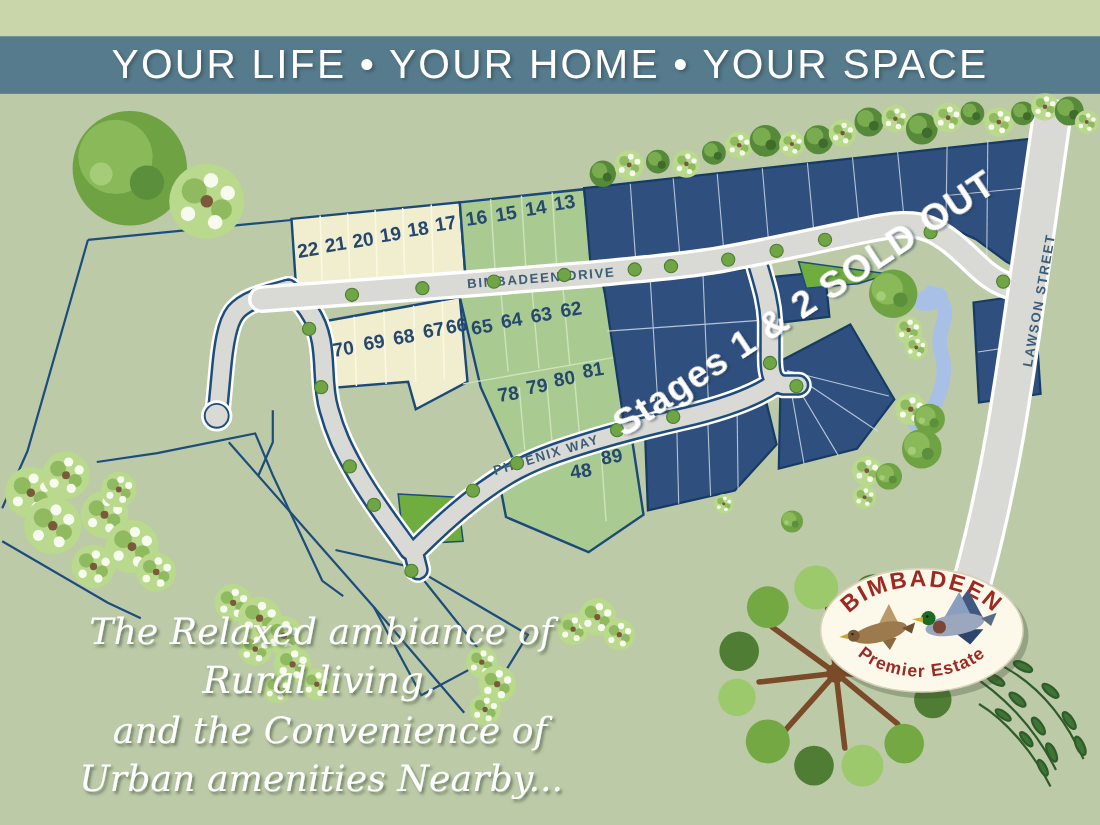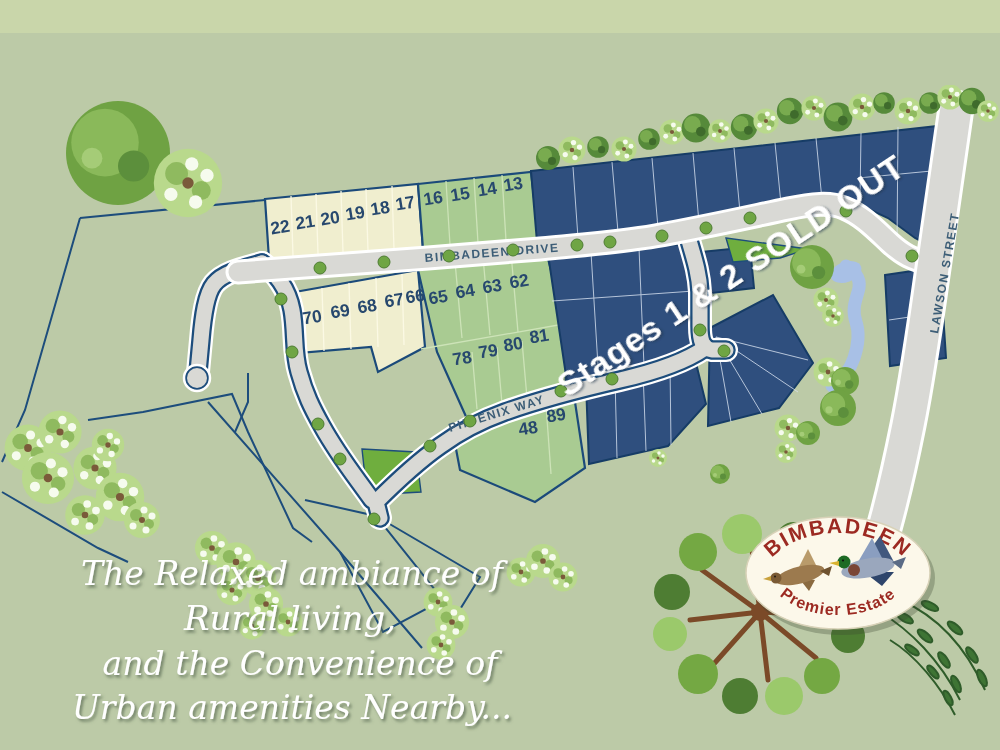--- a/index.html
+++ b/index.html
@@ -13,20 +13,23 @@
   .street{font-size:12px;font-weight:600;letter-spacing:1.5px;fill:#3d5e77;}
   .sold{font-size:34px;font-weight:700;fill:#ffffff;letter-spacing:1px;}
   .tagline{font-family:"DejaVu Serif",serif;font-style:italic;fill:#ffffff;text-anchor:middle;}
   .logo-arc{font-weight:700;fill:#9c2a22;}
 </style>
 </head>
 <body>
 
 <div class="page">
   <div class="top-strip"></div>
+  <div class="banner">
+    <h1>YOUR LIFE • YOUR HOME • YOUR SPACE</h1>
+  </div>
 
   <svg class="map" width="1000" height="665" viewBox="0 85 1000 665">
     <defs>
       <filter id="txtshadow" x="-20%" y="-20%" width="140%" height="140%">
         <feDropShadow dx="2" dy="2.5" stdDeviation="1.6" flood-color="#5a6a52" flood-opacity="0.8"></feDropShadow>
       </filter>
       <filter id="soldshadow" x="-20%" y="-20%" width="140%" height="140%">
         <feDropShadow dx="1.5" dy="2" stdDeviation="1.2" flood-color="#23344d" flood-opacity="0.55"></feDropShadow>
       </filter>
       <g id="tree-big">

